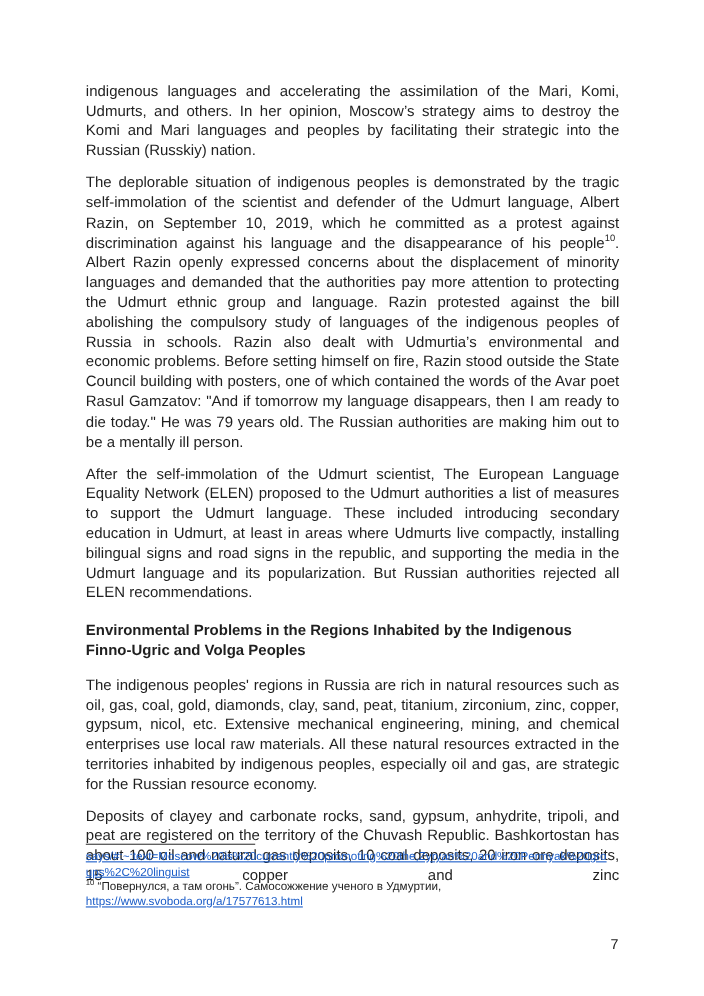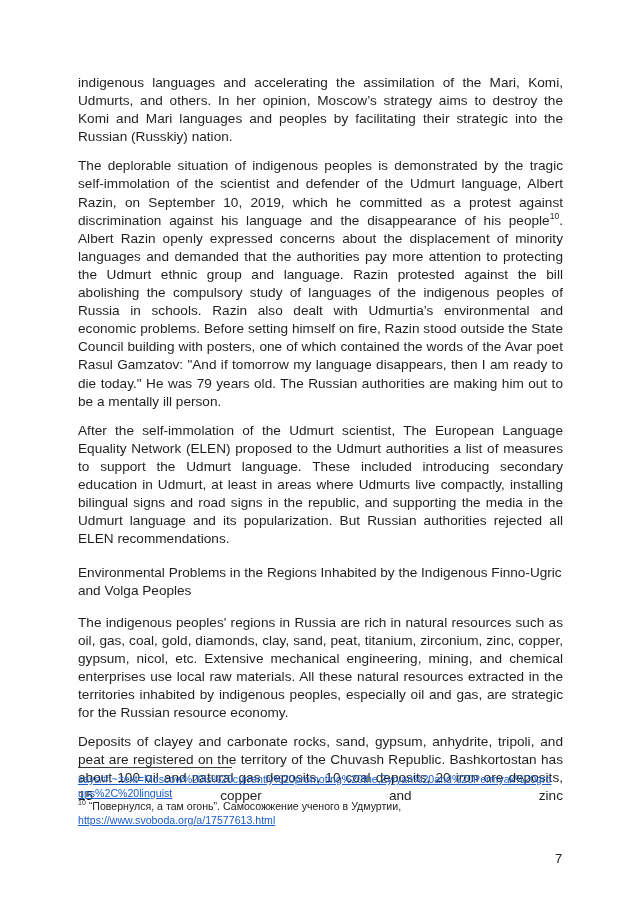--- a/index.html
+++ b/index.html
@@ -29,21 +29,21 @@
       letter-spacing: 0.02px;
     }
     sup {
       font-size: 8.5px;
       line-height: 0;
       vertical-align: super;
     }
     .heading {
       font-size: 13.6px;
       line-height: 18.1px;
-      font-weight: normal;
+      font-weight: bold;
       margin: 16px 0 13px 0;
     }
     .footnotes {
       position: absolute;
       left: 78px;
       top: 767px;
       width: 490px;
     }
     .fn-rule {
       width: 154px;

